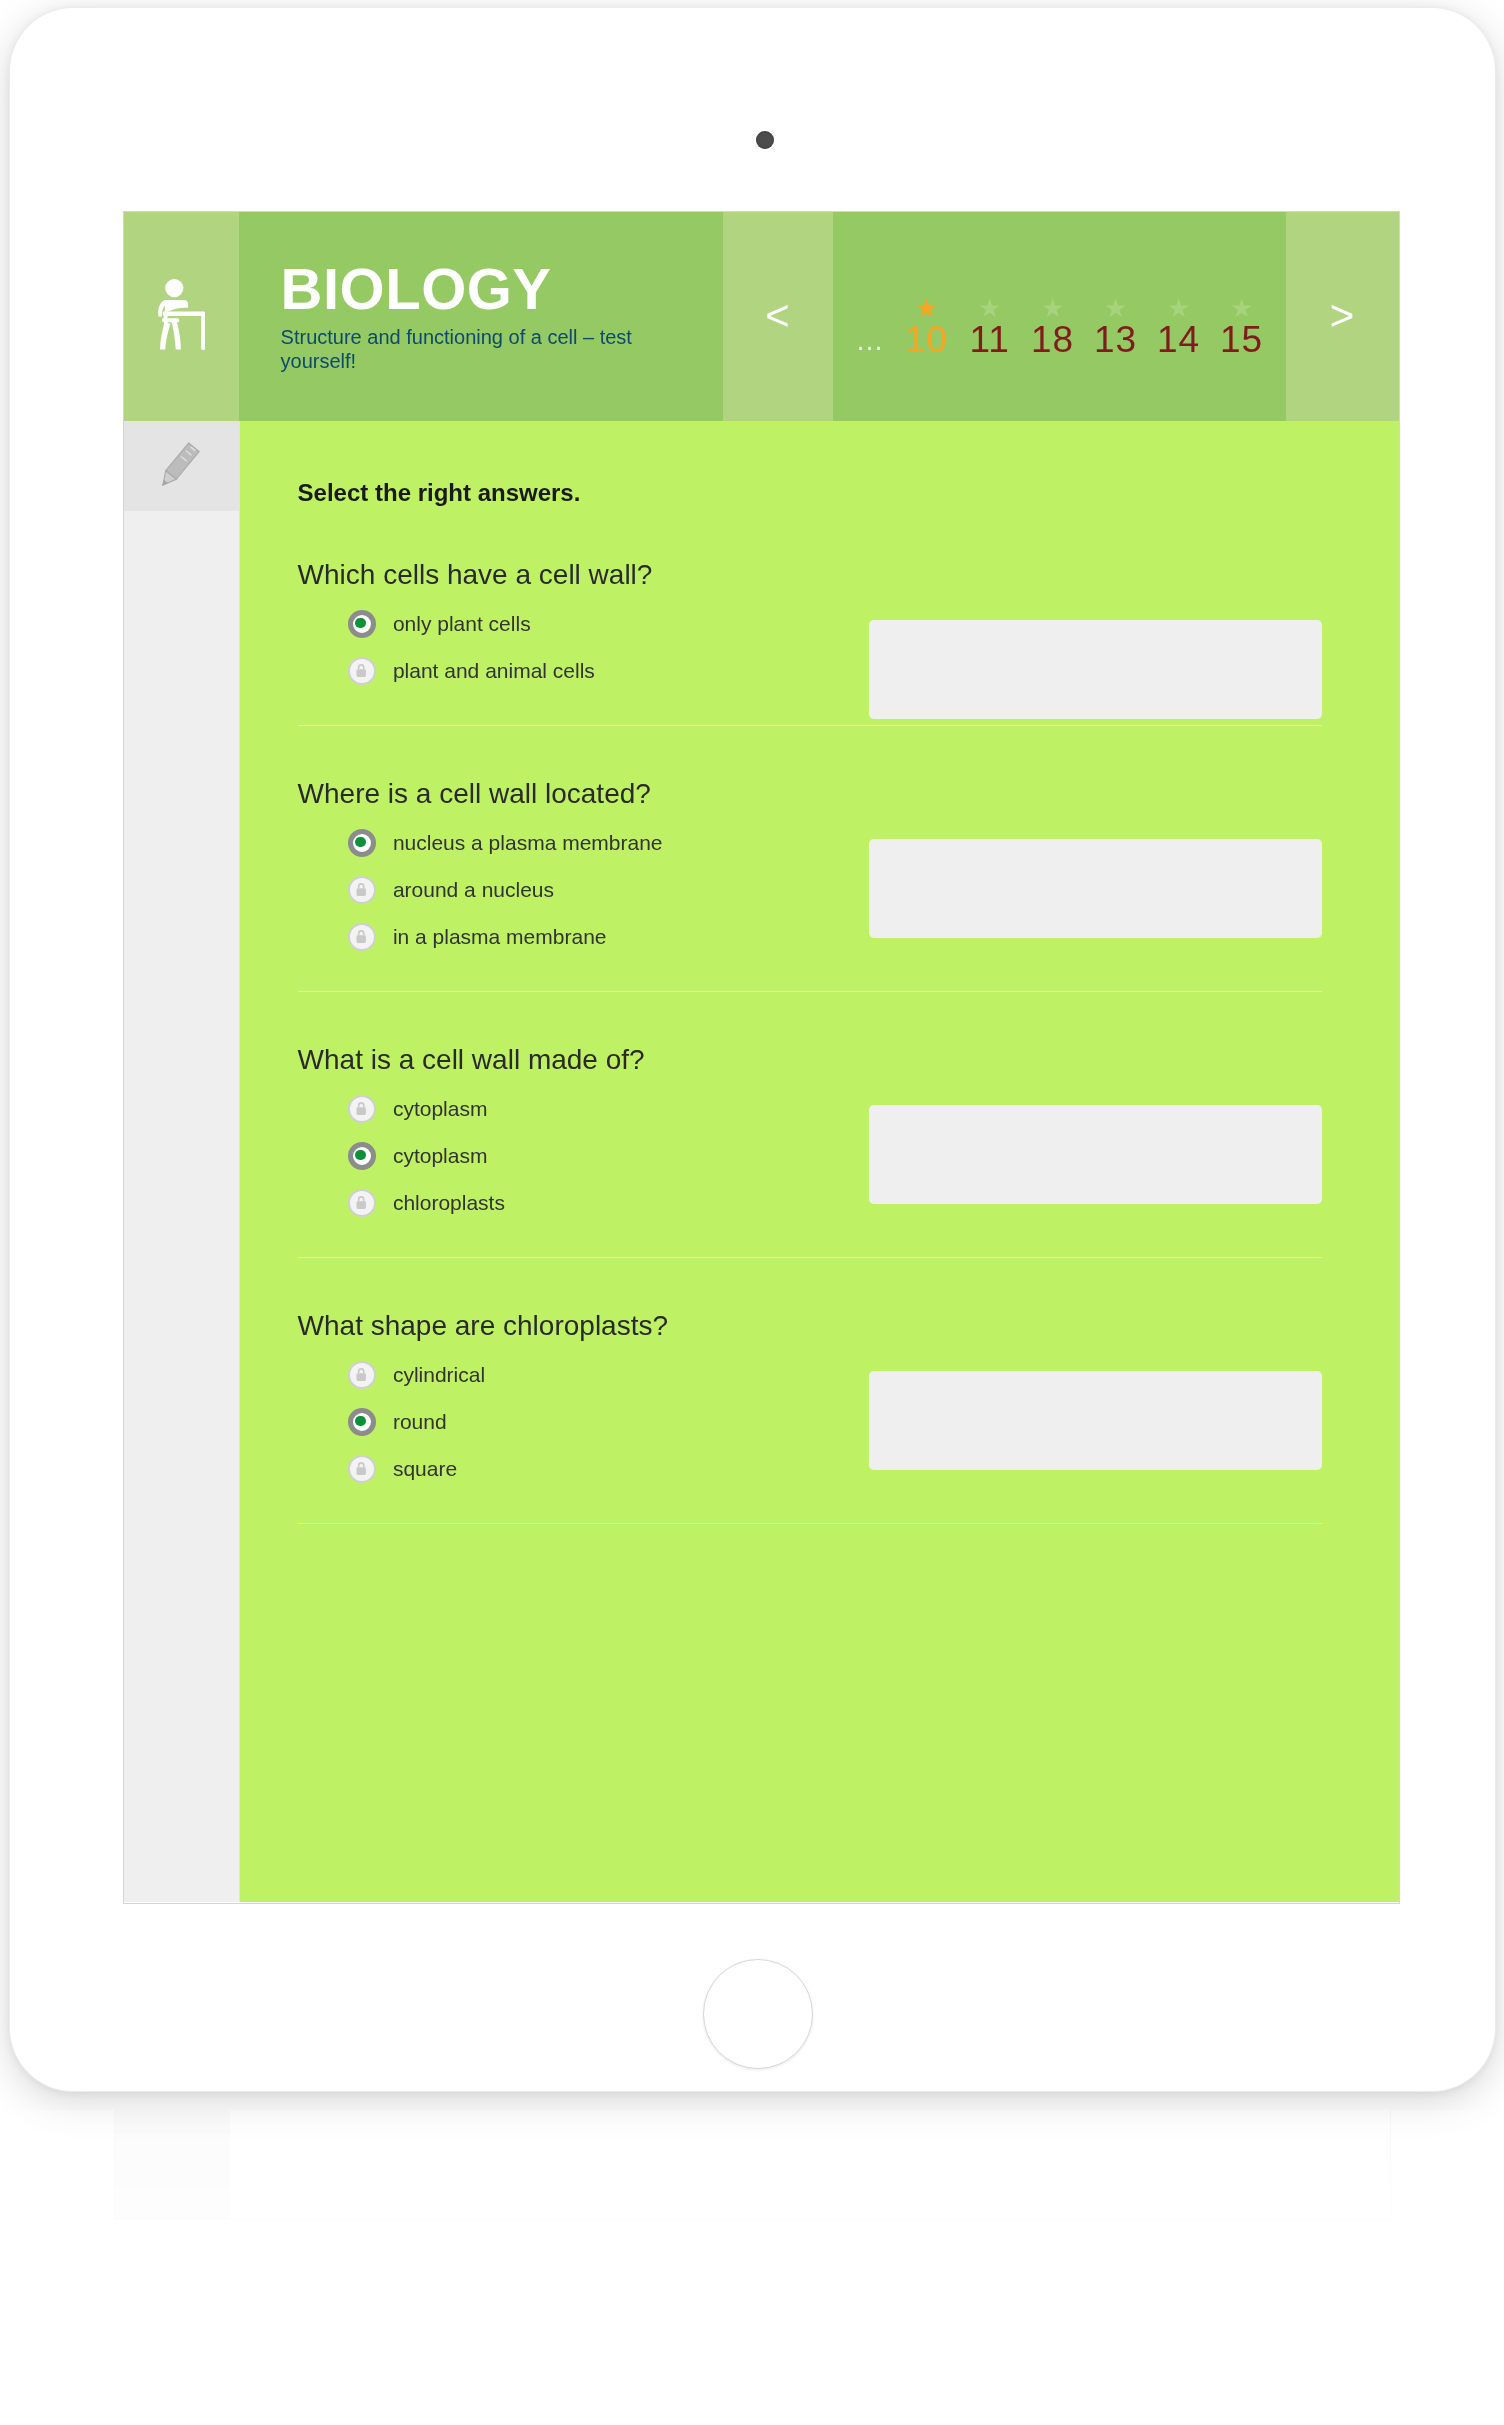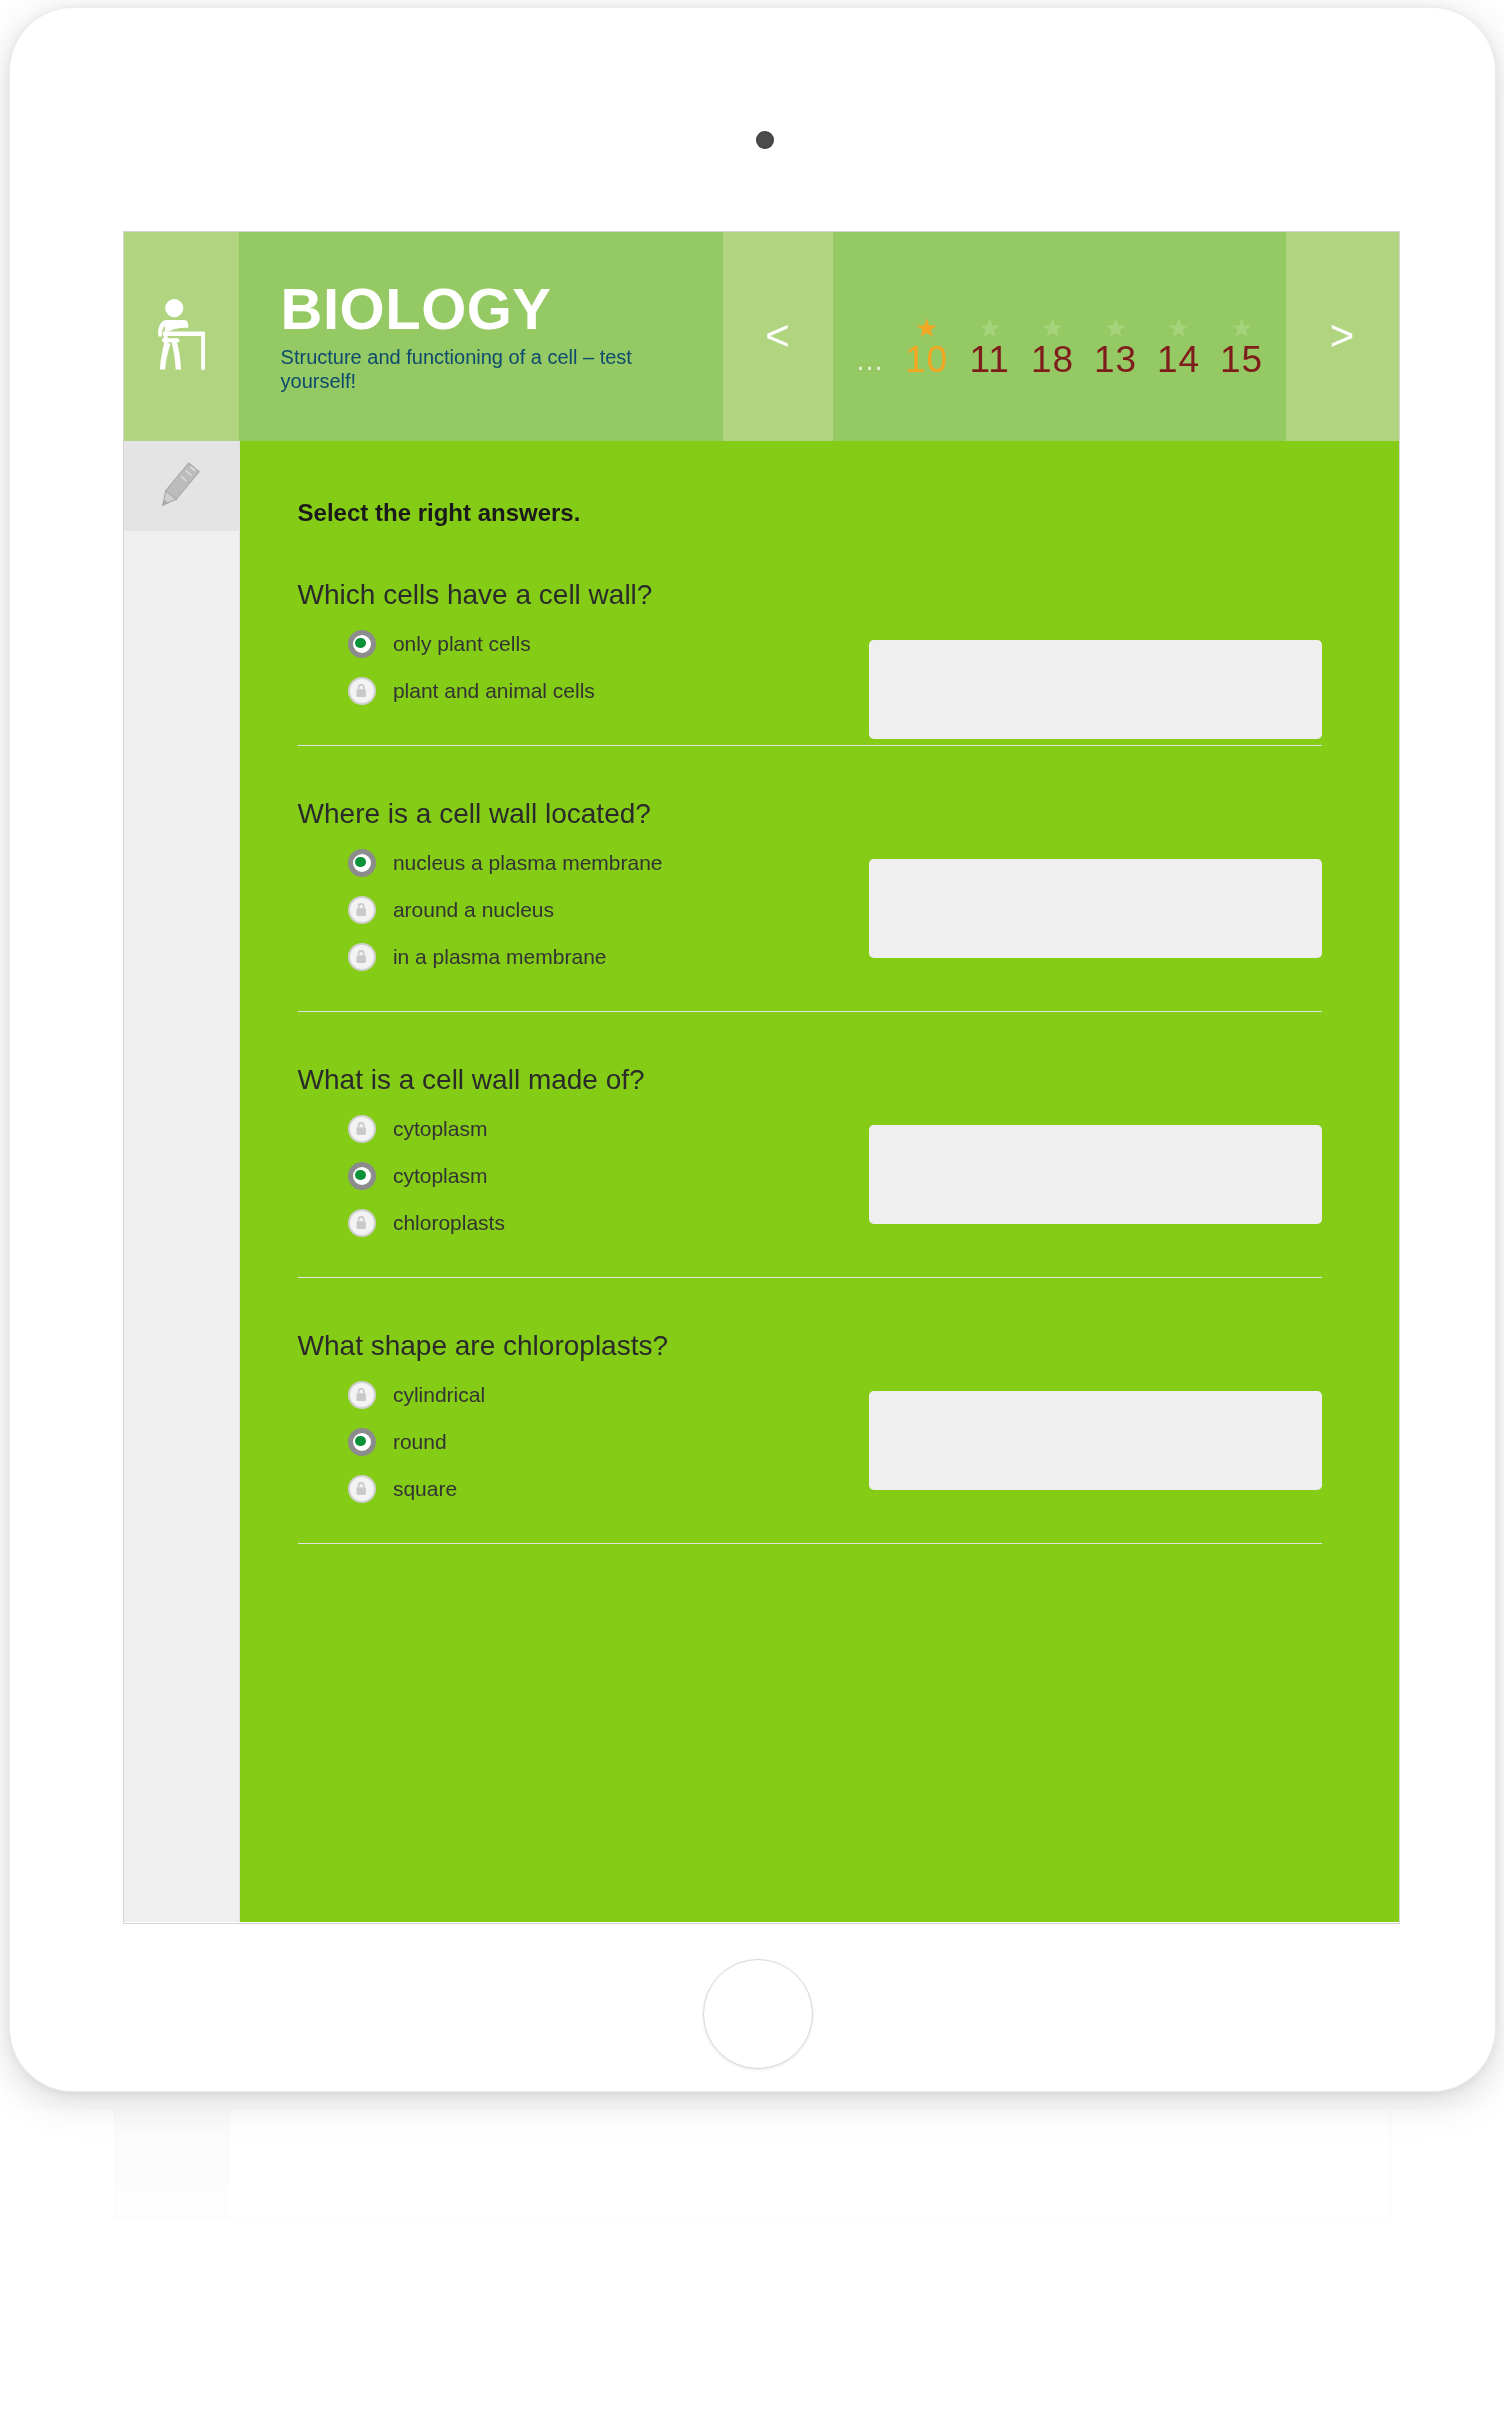--- a/index.html
+++ b/index.html
@@ -10,21 +10,21 @@
   .tablet{position:absolute;left:9.6px;top:7.7px;width:1485px;height:2083px;
           background:#ffffff;border-radius:63px;
           box-shadow:0 0 0 1px #ececec, 0 9.6px 40px rgba(0,0,0,.16), 0 1.9px 9.6px rgba(0,0,0,.07);}
   .camera{position:absolute;left:746px;top:123px;width:18px;height:18px;border-radius:50%;
           background:#4c4c4c;box-shadow:0 0 2.9px rgba(0,0,0,.35) inset;}
   .home-btn{position:absolute;left:693px;top:1951px;width:108px;height:108px;border-radius:50%;
             background:#ffffff;border:1.9px solid #d8d8d8;
             box-shadow:0 1px 2.9px rgba(0,0,0,.09), 0 0 0 1px rgba(255,255,255,.9) inset;}
 
   
-  .screen{position:absolute;left:114px;top:224px;width:1275px;height:1691px;
+  .screen{position:absolute;left:114px;top:204px;width:1275px;height:1691px;
           background:#ffffff;box-shadow:0 0 0 1px #d4d4d4;overflow:hidden;}
 
   
   .header{display:flex;height:209px;width:100%;}
   .hdr-icon{width:115px;background:#b1d480;display:flex;align-items:center;justify-content:center;}
   .hdr-title{flex:0 0 484px;background:#94c963;display:flex;flex-direction:column;
              justify-content:center;padding-left:42px;box-sizing:border-box;}
   .hdr-title h1{margin:0;font-size:58px;font-weight:bold;color:#ffffff;letter-spacing:0.5px;line-height:1.02;}
   .hdr-title p{margin:8.6px 0 0 0;font-size:20px;color:#0c4a6e;font-weight:300;line-height:1.18;max-width:413px;}
   .hdr-prev{flex:0 0 110px;background:#b1d480;display:flex;align-items:center;justify-content:center;}
@@ -41,21 +41,21 @@
   .pg.ellipsis{width:50px;}
   .pg.ellipsis .star{visibility:hidden;}
   .pg.ellipsis .num{font-size:29px;color:#e6f1d6;}
 
   
   .body-area{display:flex;height:1481px;}
   .sidebar{width:115px;background:#efefef;border-right:1px solid #e2e2e2;position:relative;flex:0 0 115px;}
   .side-tab{position:absolute;top:0;left:0;width:115px;height:90px;background:#e4e4e4;
             display:flex;align-items:center;justify-content:center;}
   .pencil{transform:rotate(0deg);}
-  .content{flex:1 1 auto;padding:0 0 0 0;position:relative;background:#84cc16;}
+  .content{flex:1 1 auto;padding:0 0 0 0;position:relative;background:#bef264;}
 
   .prompt{font-size:24px;font-weight:bold;color:#1a1a1a;margin:58px 0 0 58px;}
 
   .q-block{margin:0 0 0 58px;padding-top:52px;position:relative;}
   .q-title{font-size:28px;color:#2a2a2a;font-weight:400;margin:0 0 19px 0;}
   .opt-row{display:flex;align-items:center;margin:0 0 19px 0;padding-left:50px;}
   .radio{width:28px;height:28px;border-radius:50%;flex:0 0 28px;position:relative;box-sizing:border-box;}
   .radio.sel{border:5.8px solid #8c8c8c;background:#ffffff;}
   .radio.sel::after{content:"";position:absolute;left:2.9px;top:2.9px;width:10.6px;height:10.6px;
                     border-radius:50%;background:#0b9137;}

